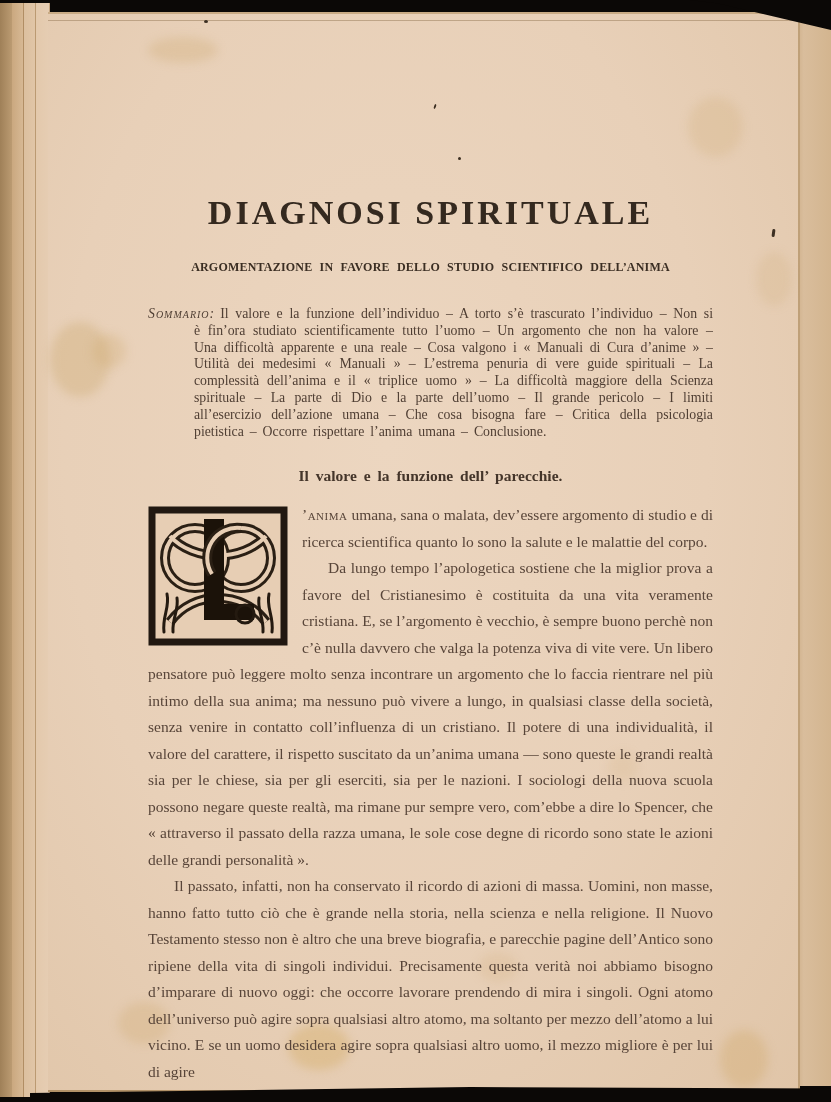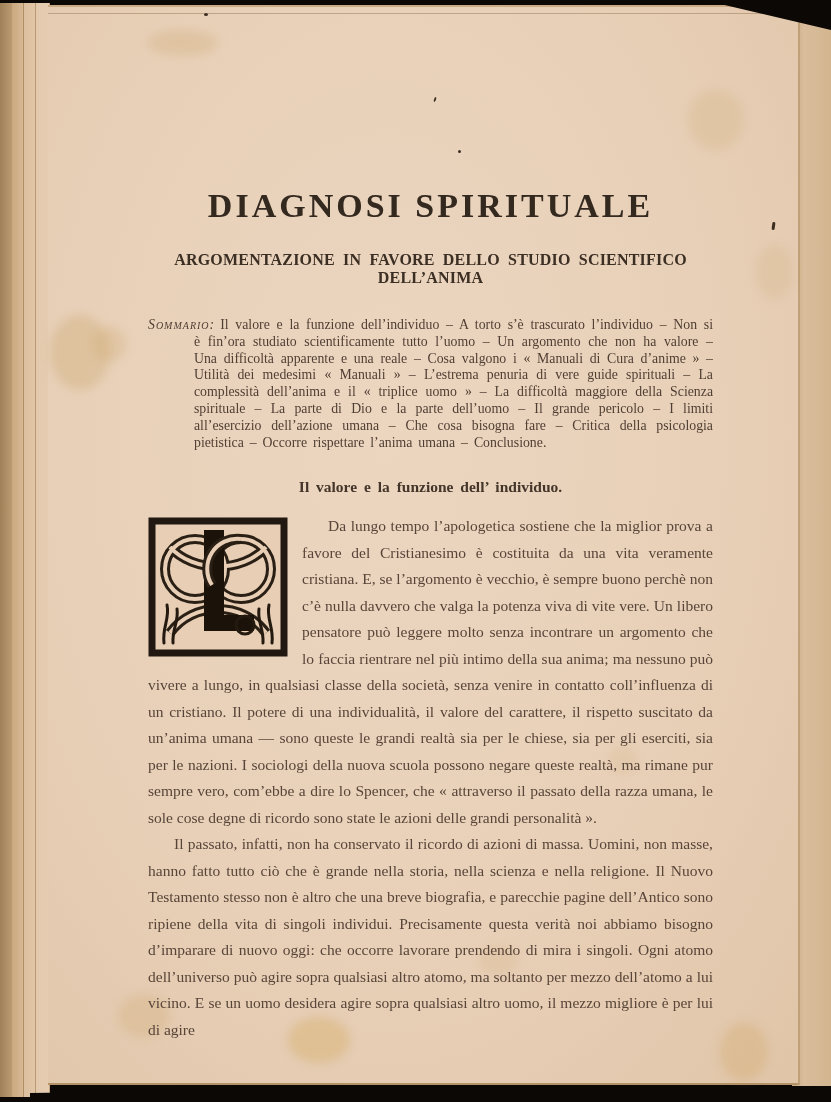--- a/index.html
+++ b/index.html
@@ -8,37 +8,37 @@
   
   .edge-strip{position:absolute;top:3px;height:1094px;}
   .strip1{left:0;width:12px;background:linear-gradient(90deg,#9f8058,#bb9b72);}
   .strip2{left:12px;width:12px;background:linear-gradient(90deg,#caa87f,#d8ba96);box-shadow:inset -1px 0 0 #b18e64;}
   .strip3{left:24px;width:12px;background:linear-gradient(90deg,#dcc09f,#e1c6a8);box-shadow:inset -1px 0 0 #bb9a72;}
   .strip4{left:36px;width:14px;background:linear-gradient(90deg,#e3c9ac,#e6cdb3);box-shadow:inset -1px 0 0 #c3a37d;}
   
   .behind-page{position:absolute;left:792px;top:10px;width:39px;height:1076px;
                background:linear-gradient(90deg,#c8a87f,#d9bd9c 30%,#d3b58f);}
   
-  .page{position:absolute;left:48px;top:5px;width:752px;height:1080px;
+  .page{position:absolute;left:48px;top:12px;width:752px;height:1080px;
         background:radial-gradient(ellipse at 45% 40%, #ecd6c0 0%, #e8d0b8 55%, #e0c5a8 100%);
         box-shadow:inset 0 2px 0 #c9ab85, inset -2px 0 0 #bfa078, inset 0 -2px 0 #b39268;}
   .top-edge-line{position:absolute;left:0;top:8px;width:100%;height:1px;background:rgba(140,110,75,.45);}
   
   .black-wedge{position:absolute;left:690px;top:0;width:141px;height:30px;background:#0b0806;
                clip-path:polygon(0 0,100% 0,100% 100%,20% 12%);}
   .black-bottom{position:absolute;left:30px;top:1087px;width:801px;height:15px;background:#0b0806;
                 clip-path:polygon(0 40%,55% 0,100% 10%,100% 100%,0 100%);}
   
   .stain{position:absolute;border-radius:50%;filter:blur(5px);pointer-events:none;}
   .speck{position:absolute;background:#3c2f22;border-radius:50%;}
   
   .content{position:absolute;left:100px;top:0;width:565px;}
   h1{margin:182px 0 0;font-size:34px;line-height:38px;font-weight:700;letter-spacing:3px;
      text-align:center;color:#34291f;}
-  h2{margin:26px 0 0;font-size:16px;line-height:18px;font-weight:700;letter-spacing:.2px;
+  h2{margin:26px 0 0;font-size:12px;line-height:18px;font-weight:700;letter-spacing:.2px;
      word-spacing:4px;text-align:center;color:#3b2e23;}
   .sommario{margin:30px 0 0;padding-left:46px;text-indent:-46px;font-size:13.8px;line-height:16.8px;
             text-align:justify;word-spacing:2.5px;color:#4f3e33;}
   .sc{font-variant:small-caps;letter-spacing:1px;font-style:italic;}
   .sommario .sc{margin-right:5px;}
   h3{margin:26px 0 0;font-size:15.5px;line-height:20px;font-weight:700;word-spacing:3px;
      text-align:center;color:#44352a;}
   .body-text{margin-top:16px;font-size:15.5px;line-height:26.5px;text-align:justify;color:#584539;}
   .body-text p{margin:0;}
   .pi{text-indent:26px;}
@@ -76,21 +76,21 @@
     <div class="speck" style="left:156px;top:8px;width:4px;height:3px;"></div>
 
     <div class="content">
 
       <h1>DIAGNOSI SPIRITUALE</h1>
 
       <h2>ARGOMENTAZIONE IN FAVORE DELLO STUDIO SCIENTIFICO DELL’ANIMA</h2>
 
       <p class="sommario"><span class="sc">Sommario:</span><span>Il valore e la funzione dell’individuo – A torto s’è trascurato l’individuo – Non si è fin’ora studiato scientificamente tutto l’uomo – Un argomento che non ha valore – Una difficoltà apparente e una reale – Cosa valgono i « Manuali di Cura d’anime » – Utilità dei medesimi « Manuali » – L’estrema penuria di vere guide spirituali – La complessità dell’anima e il « triplice uomo » – La difficoltà maggiore della Scienza spirituale – La parte di Dio e la parte dell’uomo – Il grande pericolo – I limiti all’esercizio dell’azione umana – Che cosa bisogna fare – Critica della psicologia pietistica – Occorre rispettare l’anima umana – Conclusione.</span></p>
 
-      <h3>Il valore e la funzione dell’ individuo.</h3>
+      <h3>Il valore e la funzione dell’ parecchie.</h3>
 
       <div class="body-text">
 
         <div class="dropcap">
           <svg viewBox="0 0 140 140" width="140" height="140">
             <rect x="4" y="4" width="132" height="132" fill="#e7ceb4" stroke="#211811" stroke-width="7"></rect>
             <g fill="none" stroke="#2a1f14" stroke-width="10">
               <circle cx="47" cy="52" r="30"></circle>
               <circle cx="93" cy="52" r="30"></circle>
               <path d="M22,116 C45,84 95,84 118,116"></path>
@@ -108,20 +108,21 @@
               <path d="M124,126 C126,110 118,102 121,88"></path>
               <path d="M115,126 C116,112 109,104 111,92"></path>
             </g>
             <path d="M56,13 h20 v85 h30 v16 h-50 z" fill="#1b1209"></path>
             <path d="M93,22 A30,30 0 0 0 64,68" stroke="#2a1f14" stroke-width="10" fill="none"></path>
             <path d="M93,22 A30,30 0 0 0 64,68" stroke="#e7ceb4" stroke-width="4" fill="none"></path>
             <circle cx="97" cy="108" r="9" stroke="#241a10" stroke-width="3" fill="none"></circle>
           </svg>
         </div>
 
+        <p class="p1"><span class="lead">’anima</span><span> umana, sana o malata, dev’essere argomento di studio e di ricerca scientifica quanto lo sono la salute e le malattie del corpo.</span></p>
 
         <p class="pi">Da lungo tempo l’apologetica sostiene che la miglior prova a favore del Cristianesimo è costituita da una vita veramente cristiana. E, se l’argomento è vecchio, è sempre buono perchè non c’è nulla davvero che valga la potenza viva di vite vere. Un libero pensatore può leggere molto senza incontrare un argomento che lo faccia rientrare nel più intimo della sua anima; ma nessuno può vivere a lungo, in qualsiasi classe della società, senza venire in contatto coll’influenza di un cristiano. Il potere di una individualità, il valore del carattere, il rispetto suscitato da un’anima umana — sono queste le grandi realtà sia per le chiese, sia per gli eserciti, sia per le nazioni. I sociologi della nuova scuola possono negare queste realtà, ma rimane pur sempre vero, com’ebbe a dire lo Spencer, che « attraverso il passato della razza umana, le sole cose degne di ricordo sono state le azioni delle grandi personalità ».</p>
 
         <p class="pi">Il passato, infatti, non ha conservato il ricordo di azioni di massa. Uomini, non masse, hanno fatto tutto ciò che è grande nella storia, nella scienza e nella religione. Il Nuovo Testamento stesso non è altro che una breve biografia, e parecchie pagine dell’Antico sono ripiene della vita di singoli individui. Precisamente questa verità noi abbiamo bisogno d’imparare di nuovo oggi: che occorre lavorare prendendo di mira i singoli. Ogni atomo dell’universo può agire sopra qualsiasi altro atomo, ma soltanto per mezzo dell’atomo a lui vicino. E se un uomo desidera agire sopra qualsiasi altro uomo, il mezzo migliore è per lui di agire</p>
 
       </div>
     </div>
   </div>
 
   <div class="black-wedge"></div>

